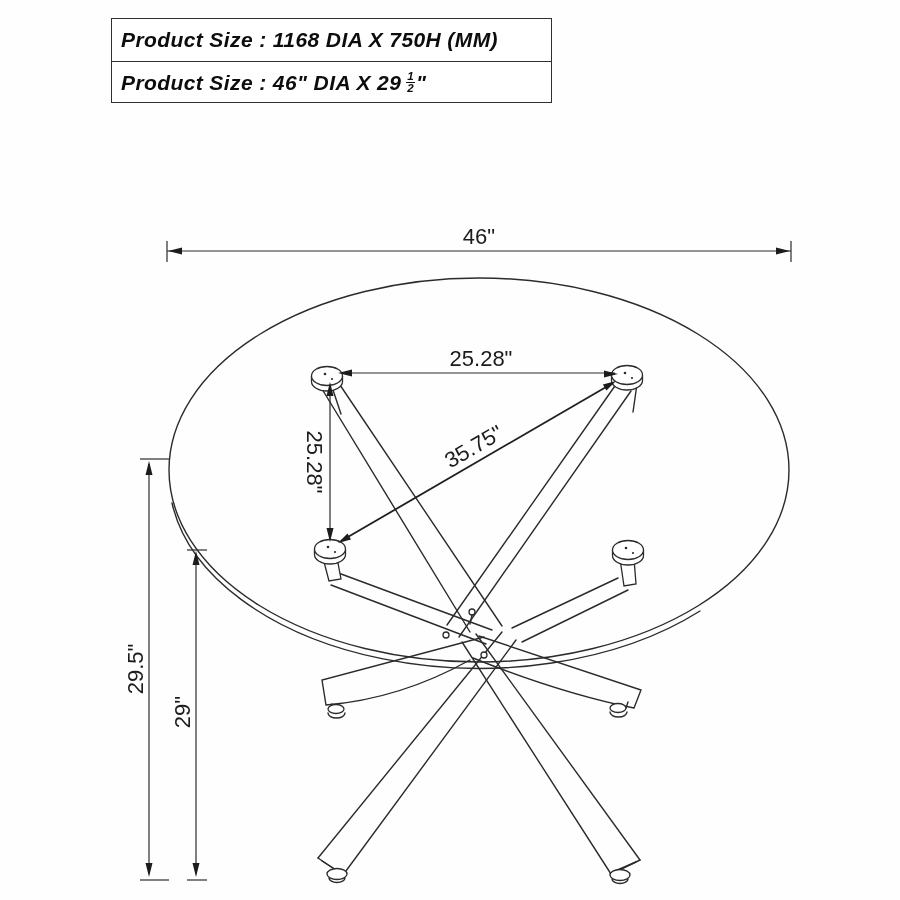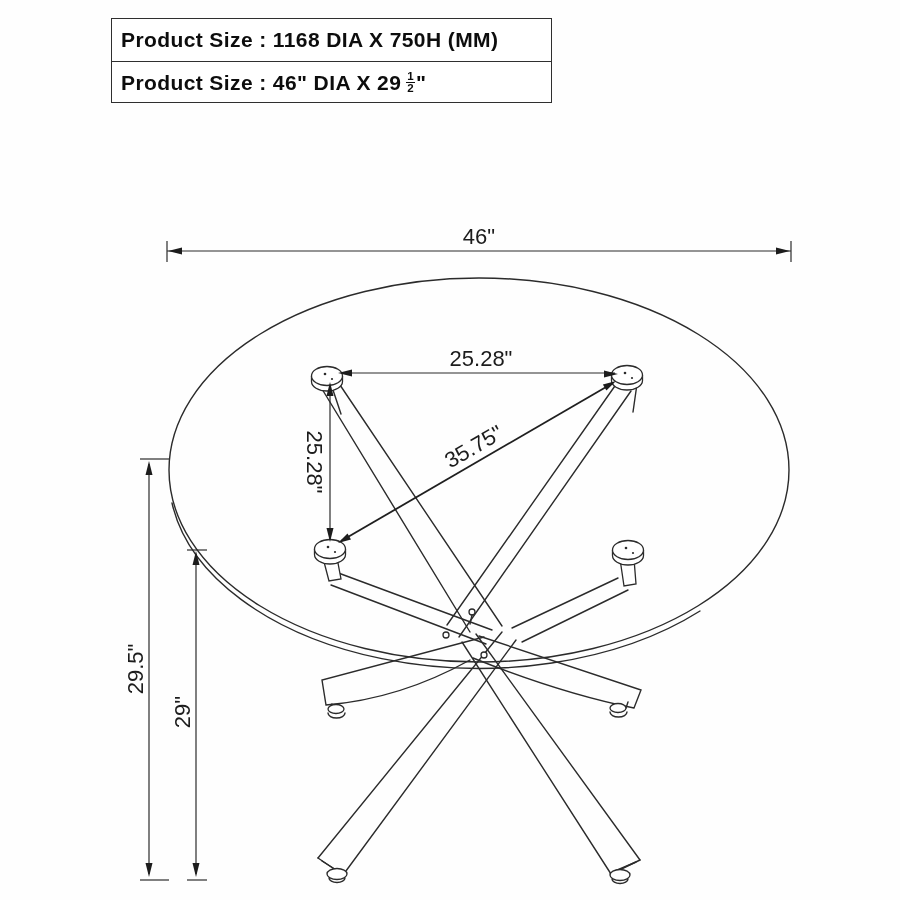--- a/index.html
+++ b/index.html
@@ -2,21 +2,21 @@
 <html><head>
 <meta charset="utf-8">
 <style>
   html,body{margin:0;padding:0;background:#fff;}
   .canvas{
     position:relative;width:900px;height:900px;background:#fefefe;overflow:hidden;
     font-family:"Liberation Sans",sans-serif;
   }
   .spec-box{
     position:absolute;left:111px;top:18px;width:441px;height:85px;
-    border:1.6px solid #2f2f2f;background:#fff;box-sizing:border-box;
+    border:1.6px solid #2f2f2f;background:#fff;box-sizing:border-box;font-style:italic;
   }
   .spec-row{
     height:42px;display:flex;align-items:center;box-sizing:border-box;
     padding-left:9px;font-weight:bold;font-size:21px;color:#0d0d0d;
     letter-spacing:.4px;white-space:nowrap;
   }
   .spec-row + .spec-row{border-top:1.6px solid #2f2f2f;}
   .frac{
     display:inline-block;vertical-align:-4px;text-align:center;
     font-size:11.5px;line-height:1.02;font-weight:bold;margin:0 1px 0 5px;

